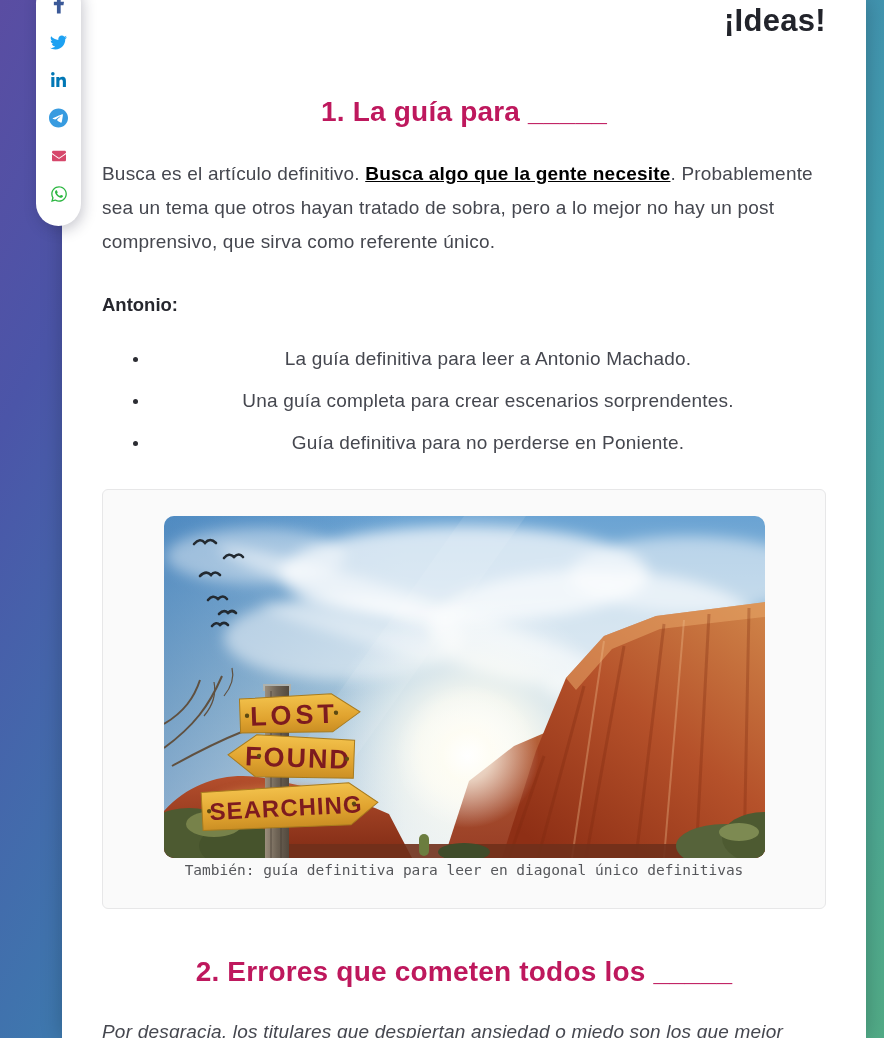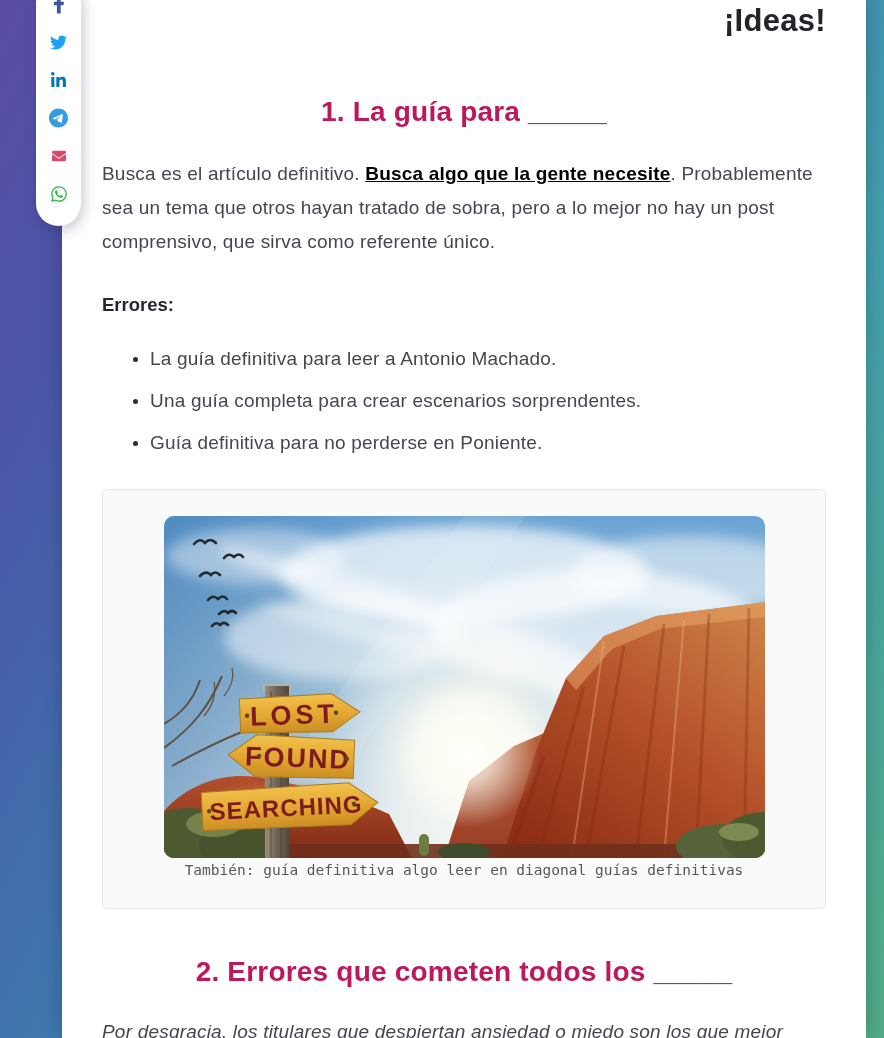--- a/index.html
+++ b/index.html
@@ -23,21 +23,21 @@
   }
   .section-heading.second{margin-top:44px;}
   .body-par{
     margin:26px 0 0 0;font-size:19px;line-height:34px;color:#45474f;letter-spacing:.2px;
   }
   .body-par b{color:#000000;text-decoration:underline;}
   .examples-label{
     margin:33px 0 0 0;font-size:18.5px;line-height:26px;font-weight:bold;color:#26272e;
   }
   ul.example-list{
-    margin:28px 0 2px 0;padding:0 0 0 48px;list-style:disc;
+    margin:28px 0 2px 0;padding:0 0 0 48px;list-style:disc;text-align:center;
   }
   ul.example-list li{
     font-size:19px;line-height:26px;color:#45474f;margin-bottom:16px;letter-spacing:.2px;
   }
   ul.example-list li::marker{color:#2c2d33;font-size:17px;}
   figure.image-card{
     margin:33px 0 0 0;width:722px;height:418px;box-sizing:content-box;
     background:#fafafa;border:1px solid #e7e7e8;border-radius:6px;
   }
   .photo-frame{
@@ -100,21 +100,21 @@
 </div>
 
 <div class="content-column">
 
   <h1 class="article-title">¡Ideas!</h1>
 
   <h2 class="section-heading">1. La guía para _____</h2>
 
   <p class="body-par"><span>Busca es el artículo definitivo. </span><b>Busca algo que la gente necesite</b><span>. Probablemente sea un tema que otros hayan tratado de sobra, pero a lo mejor no hay un post comprensivo, que sirva como referente único.</span></p>
 
-  <p class="examples-label">Errores:</p>
+  <p class="examples-label">Antonio:</p>
 
   <ul class="example-list">
     <li>La guía definitiva para leer a Antonio Machado.</li>
     <li>Una guía completa para crear escenarios sorprendentes.</li>
     <li>Guía definitiva para no perderse en Poniente.</li>
   </ul>
 
   <figure class="image-card">
     <svg class="photo-frame" viewBox="0 0 601 342" width="601" height="342" preserveAspectRatio="none">
       <defs>
@@ -258,20 +258,20 @@
         </g>
 
         <g transform="rotate(-3 125 291)">
           <path d="M38 272 L186 270 L214 291 L186 312 L38 310 Z" fill="url(#sign)" stroke="#a87b1e" stroke-width="1"></path>
           <text class="sign-text" x="122" y="300" font-size="24" letter-spacing="1" text-anchor="middle">SEARCHING</text>
           <circle cx="45" cy="291" r="2.2" fill="#5d4a12"></circle>
             <circle cx="190" cy="291" r="2.2" fill="#5d4a12"></circle>
         </g>
       </g>
     </svg>
-    <figcaption>También: guía definitiva algo leer en diagonal guías definitivas</figcaption>
+    <figcaption>También: guía definitiva para leer en diagonal único definitivas</figcaption>
   </figure>
 
   <h2 class="section-heading second">2. Errores que cometen todos los _____</h2>
 
   <p class="body-par last-par">Por desgracia, los titulares que despiertan ansiedad o miedo son los que mejor</p>
 
 </div>
 
 </body></html>

